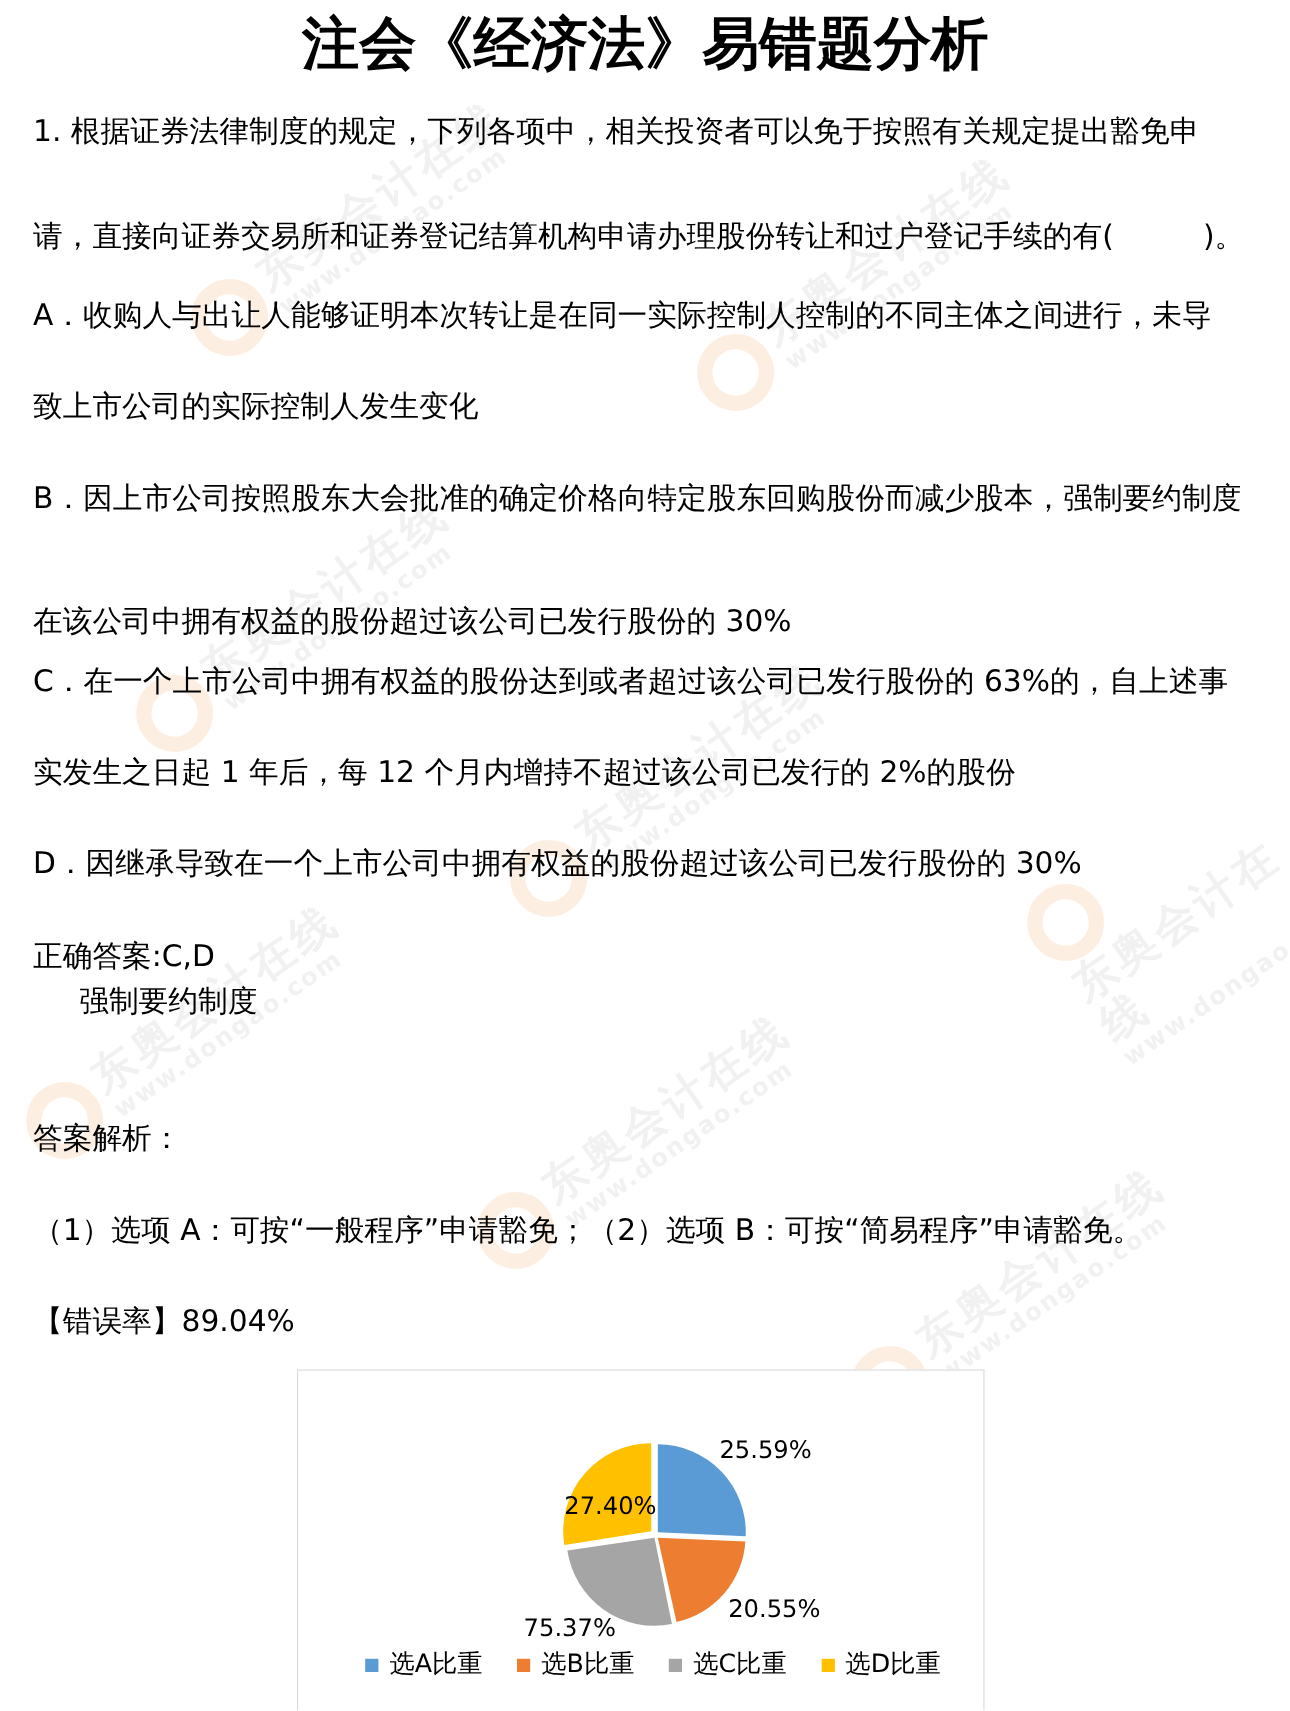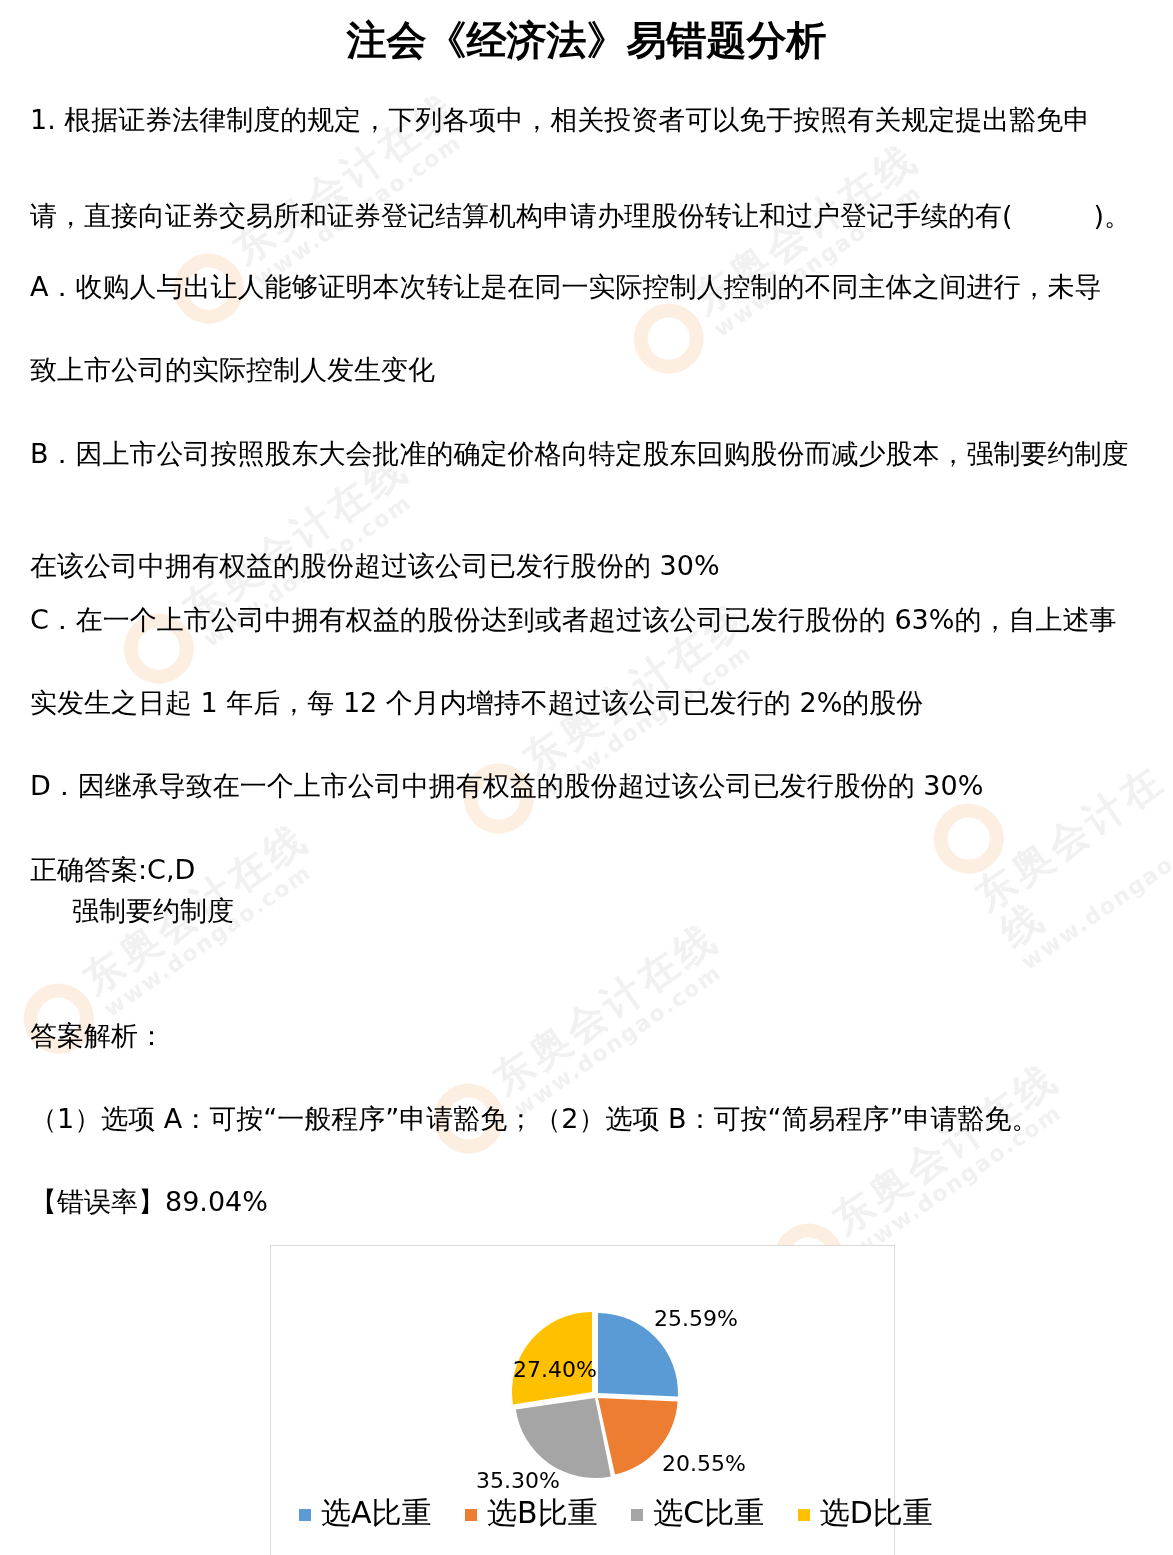--- a/index.html
+++ b/index.html
@@ -5,27 +5,27 @@
   html, body { margin:0; padding:0; background:#ffffff; }
   body { width:1173px; height:1555px; position:relative; overflow:hidden;
          font-family:"DejaVu Sans", "Liberation Sans", sans-serif; color:#000; }
   .wm { position:absolute; pointer-events:none; transform:rotate(-35deg); transform-origin:left top; opacity:0.55; }
   .wm .logo { display:inline-block; width:70px; height:70px; border-radius:50%;
               border:14px solid #fbe3cc; box-sizing:border-box; vertical-align:middle; }
   .wm .txt { display:inline-block; vertical-align:middle; margin-left:8px; color:#e6e6e6; }
   .wm .cn { font-size:40px; font-weight:bold; line-height:44px; letter-spacing:4px; }
   .wm .url { font-size:22px; font-weight:bold; line-height:24px; letter-spacing:2px; }
   h1 { position:absolute; top:12px; left:0; width:1173px; text-align:center; margin:0;
-       font-size:40px; font-weight:bold; line-height:56px; }
+       font-size:52px; font-weight:bold; line-height:56px; }
   .line { position:absolute; left:30px; font-size:27px; line-height:40px; white-space:nowrap; }
   .chart { position:absolute; left:270px; top:1245px; width:625px; height:312px;
            border:1px solid #d9d9d9; border-bottom:none; background:#fff; box-sizing:border-box; }
   .chart svg { position:absolute; left:0; top:0; }
   .dlabel { position:absolute; font-size:22px; line-height:26px; }
-  .legend { position:absolute; left:28px; top:252px; font-size:30px; line-height:30px; white-space:nowrap; }
+  .legend { position:absolute; left:61px; top:252px; font-size:23px; line-height:30px; white-space:nowrap; }
   .legend .item { display:inline-block; margin-right:24px; }
   .legend .sw { display:inline-block; width:12px; height:12px; margin-right:10px; vertical-align:middle; }
 </style>
 </head>
 <body>
 
 <div class="wm" style="left:160px;top:280px;">
   <span class="logo"></span><span class="txt"><div class="cn">东奥会计在线</div><div class="url">www.dongao.com</div></span>
 </div>
 <div class="wm" style="left:620px;top:330px;">
@@ -72,21 +72,21 @@
 <div class="chart">
   <svg width="625" height="312" viewBox="0 0 625 312">
 
     <path fill="#5b9bd5" d="M 327 147 L 327 67 A 80 80 0 0 1 406.9 150.6 Z"></path>
     <path fill="#ed7d31" d="M 327 152 L 406.6 155.4 A 80 80 0 0 1 344 228.5 Z"></path>
     <path fill="#a5a5a5" d="M 324 152 L 339.8 230.4 A 80 80 0 0 1 244.8 163.5 Z"></path>
     <path fill="#ffc000" d="M 321 146 L 242 158.5 A 80 80 0 0 1 321 66 Z"></path>
   </svg>
   <div class="dlabel" style="left:383px;top:60px;">25.59%</div>
   <div class="dlabel" style="left:391px;top:205px;">20.55%</div>
-  <div class="dlabel" style="left:205px;top:222px;">35.30%</div>
+  <div class="dlabel" style="left:205px;top:222px;">75.37%</div>
   <div class="dlabel" style="left:242px;top:111px;">27.40%</div>
   <div class="legend">
     <span class="item"><span class="sw" style="background:#5b9bd5;"></span><span>选A比重</span></span>
     <span class="item"><span class="sw" style="background:#ed7d31;"></span><span>选B比重</span></span>
     <span class="item"><span class="sw" style="background:#a5a5a5;"></span><span>选C比重</span></span>
     <span class="item"><span class="sw" style="background:#ffc000;"></span><span>选D比重</span></span>
   </div>
 </div>
 
 </body></html>

